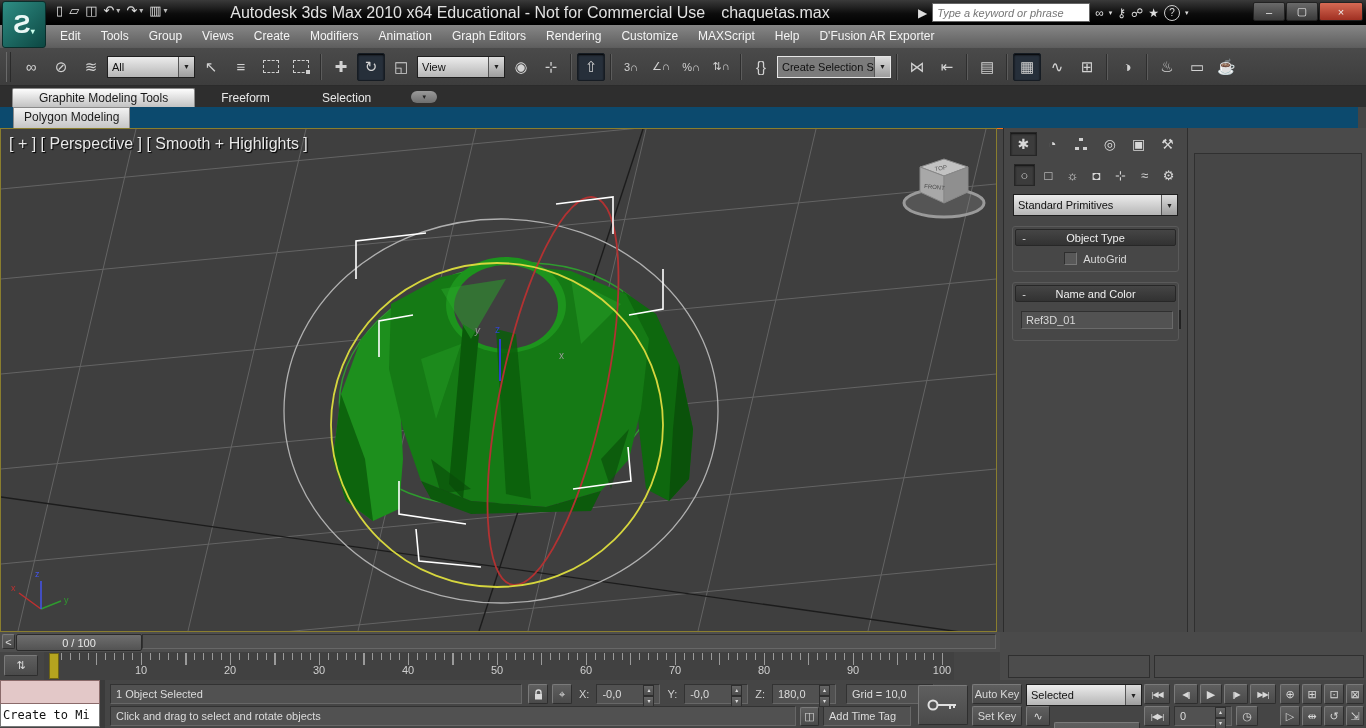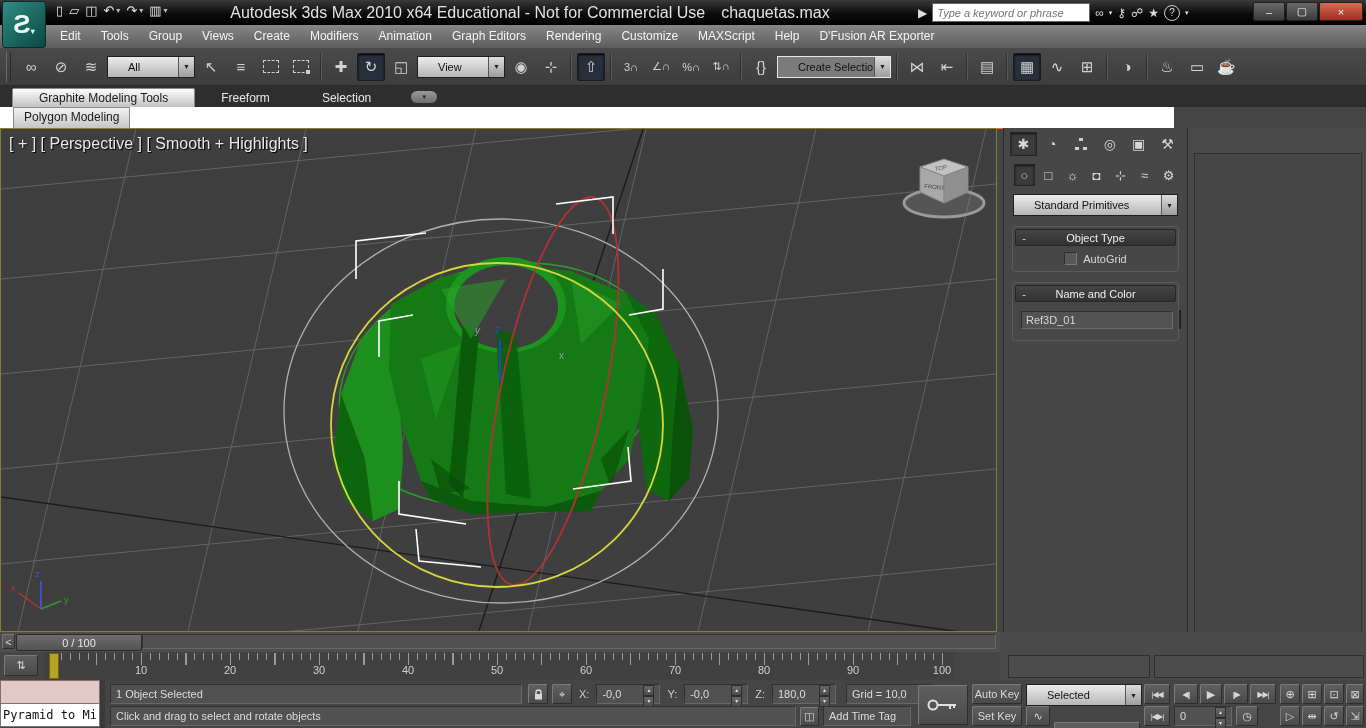--- a/index.html
+++ b/index.html
@@ -41,37 +41,37 @@
     border-top:1px solid #5d5d5d;border-bottom:1px solid #2b2b2b;
     display:flex;align-items:center;gap:2px;padding-left:6px;box-sizing:border-box;}
   .tbtn{min-width:26px;height:26px;display:flex;align-items:center;justify-content:center;
     color:#d2d2d2;font-size:15px;border:1px solid transparent;border-radius:2px;position:relative;}
   .tbtn.small{font-size:11px;}
   .tbtn.on{background:#262f3a;border:1px solid #161c23;box-shadow:inset 0 1px 2px #000;}
   .sep{width:1px;height:26px;background:#2e2e2e;border-right:1px solid #5c5c5c;margin:0 3px;}
   .grip{width:3px;height:30px;border-left:1px solid #6a6a6a;border-right:1px solid #2a2a2a;margin-right:4px;}
   .combo{height:20px;background:linear-gradient(#ececec,#b6b6b6);border:1px solid #1f1f1f;
     color:#111;font-size:11px;display:flex;align-items:center;position:relative;}
-  .combo .val{flex:1;padding:0 20px;overflow:hidden;white-space:nowrap;}
+  .combo .val{flex:1;padding:0 4px;overflow:hidden;white-space:nowrap;}
   .combo .arr{width:15px;height:100%;background:linear-gradient(#dcdcdc,#9d9d9d);
     border-left:1px solid #555;font-size:7px;display:flex;align-items:center;justify-content:center;color:#222;}
   .combo.dark{background:#7b7b7b;border:1px solid #e6e6e6;}
   .dashbox{width:14px;height:11px;border:1px dashed #cfcfcf;}
   .dashbox.corner{position:relative;}
   .dashbox.corner:after{content:"";position:absolute;right:-2px;bottom:-2px;width:4px;height:4px;background:#cfcfcf;}
   
   #ribbontabs{left:0;top:86px;width:1366px;height:21px;background:#2e2e2e;
     display:flex;align-items:flex-end;padding-left:12px;box-sizing:border-box;}
   .rtab{font-size:12px;color:#e8e8e8;padding:2px 26px;}
   .rtab.active{background:linear-gradient(#fdfdfd,#c2c2c2);color:#1a1a1a;
     border:1px solid #8a8a8a;border-bottom:none;border-radius:2px 2px 0 0;}
   .pill{width:26px;height:12px;border-radius:6px;background:linear-gradient(#9a9a9a,#6e6e6e);
     margin:0 0 4px 14px;display:flex;align-items:center;justify-content:center;
     font-size:7px;color:#222;}
-  #panelstrip{left:0;top:107px;width:1174px;height:21px;background:#ffffff;
+  #panelstrip{left:0;top:107px;width:1358px;height:21px;background:#0c4a6e;
     border-bottom:1px solid #f97316;display:flex;}
   .ptab{margin-left:13px;font-size:12px;color:#1b1b1b;padding:2px 10px;
     background:linear-gradient(#f2f2f2,#c6c6c6);border:1px solid #8a8a8a;border-bottom:none;}
   
   #viewport{left:0;top:128px;width:995px;height:502px;background:#3f3f3f;
     border:1px solid var(--viewport-border,#8a7e2e);}
   #vplabel{left:8px;top:6px;color:#e8e8e8;font-size:16px;text-shadow:1px 1px 1px #000;}
   #cpanel{left:1003px;top:128px;width:183px;height:504px;background:#474747;border-left:1px solid #2c2c2c;}
   #rightpanel{left:1187px;top:128px;width:179px;height:552px;background:#4a4a4a;border-left:1px solid #2e2e2e;}
   #rightpanel .inner{position:absolute;left:6px;top:25px;width:166px;height:500px;
@@ -439,21 +439,21 @@
       <span class="rnum" style="left:720px">80</span>
       <span class="rnum" style="left:809px">90</span>
       <span class="rnum" style="left:898px">100</span>
     </div>
     <div id="tmarker"></div>
   </div>
 
   <div id="statusbar" class="abs">
     <div id="listener">
       <div class="pink"></div>
-      <div class="white">Pyramid to Mi</div>
+      <div class="white">Create to Mi</div>
     </div>
 
     <div class="srow" style="left:110px;top:4px">
       <div class="field" style="width:412px">1 Object Selected</div>
     </div>
     <div class="srow" style="left:528px;top:4px;gap:4px">
       <div class="sbtn" style="width:20px;height:20px">
         <svg width="11" height="13">
             <path d="M3 6 V4.5 a2.5 2.5 0 0 1 5 0 V6" stroke="#d8d8d8" fill="none" stroke-width="1.4"></path>
             <rect x="2" y="6" width="7" height="5.5" fill="#d8d8d8"></rect>

